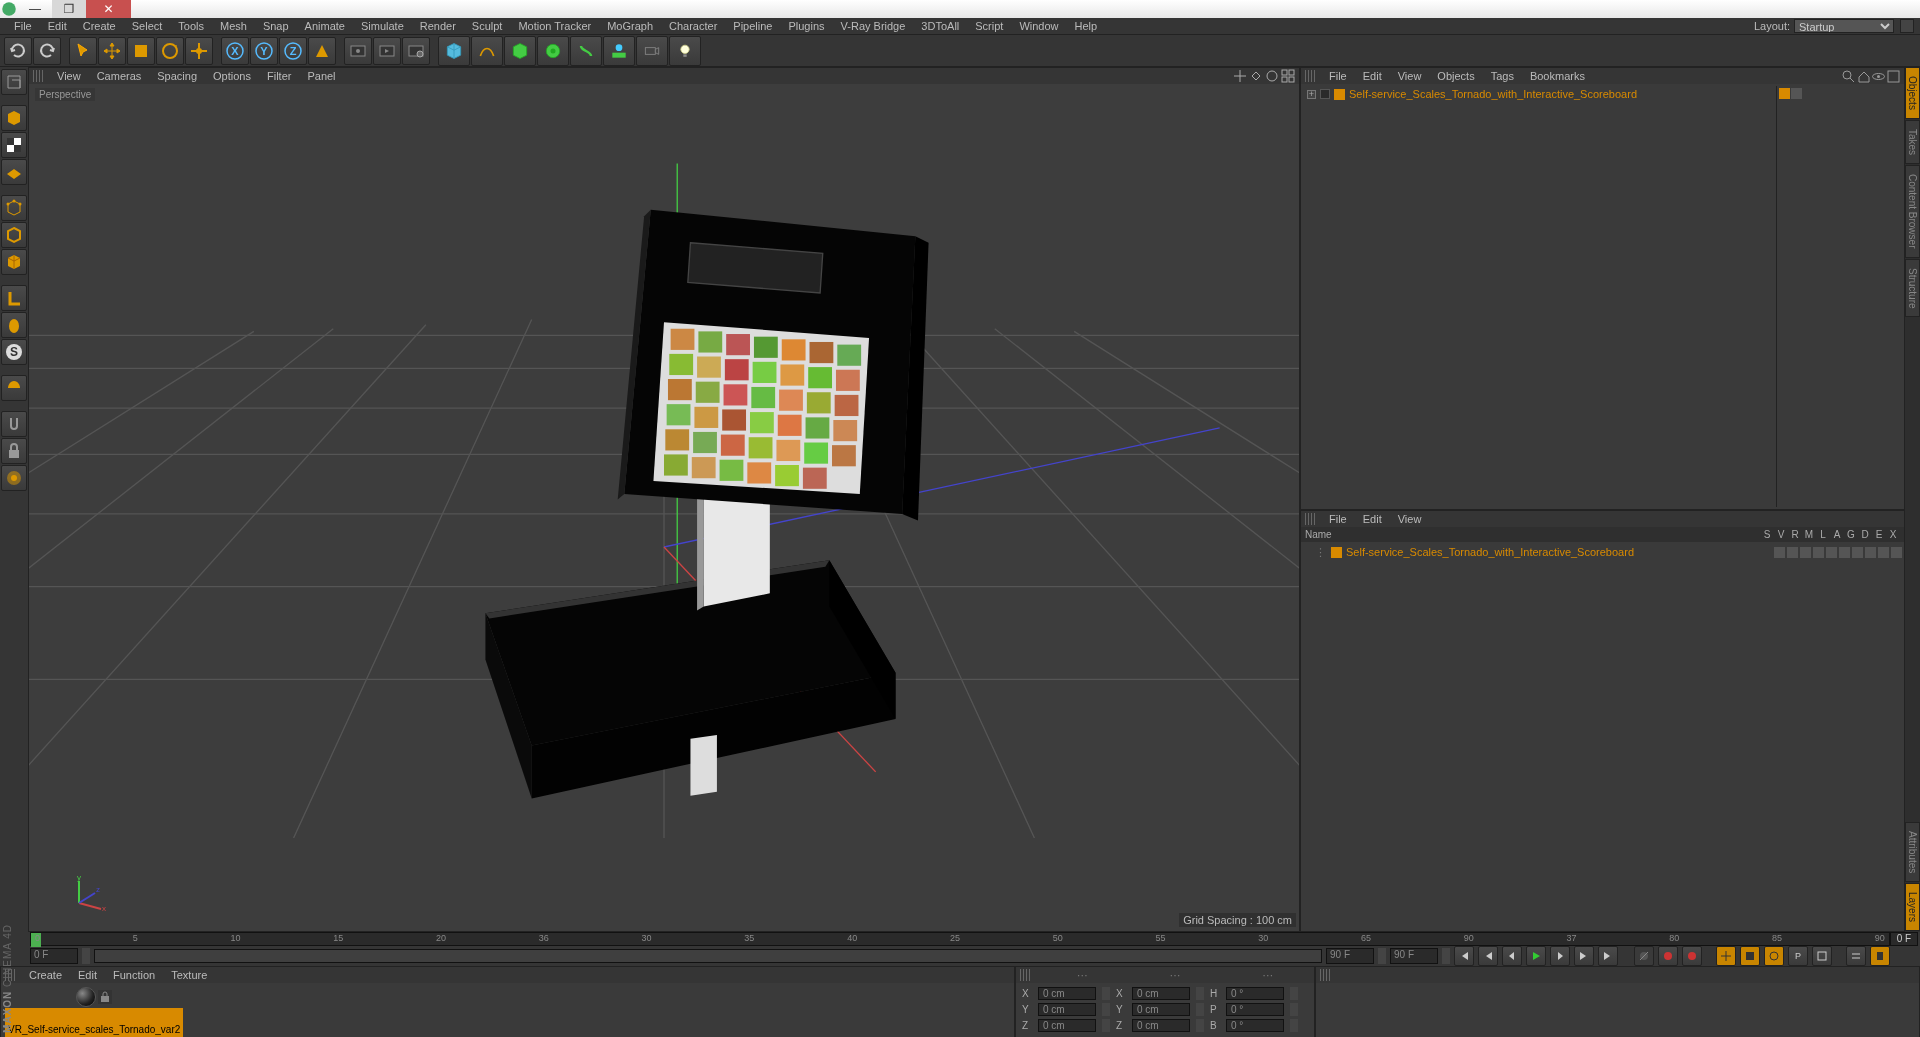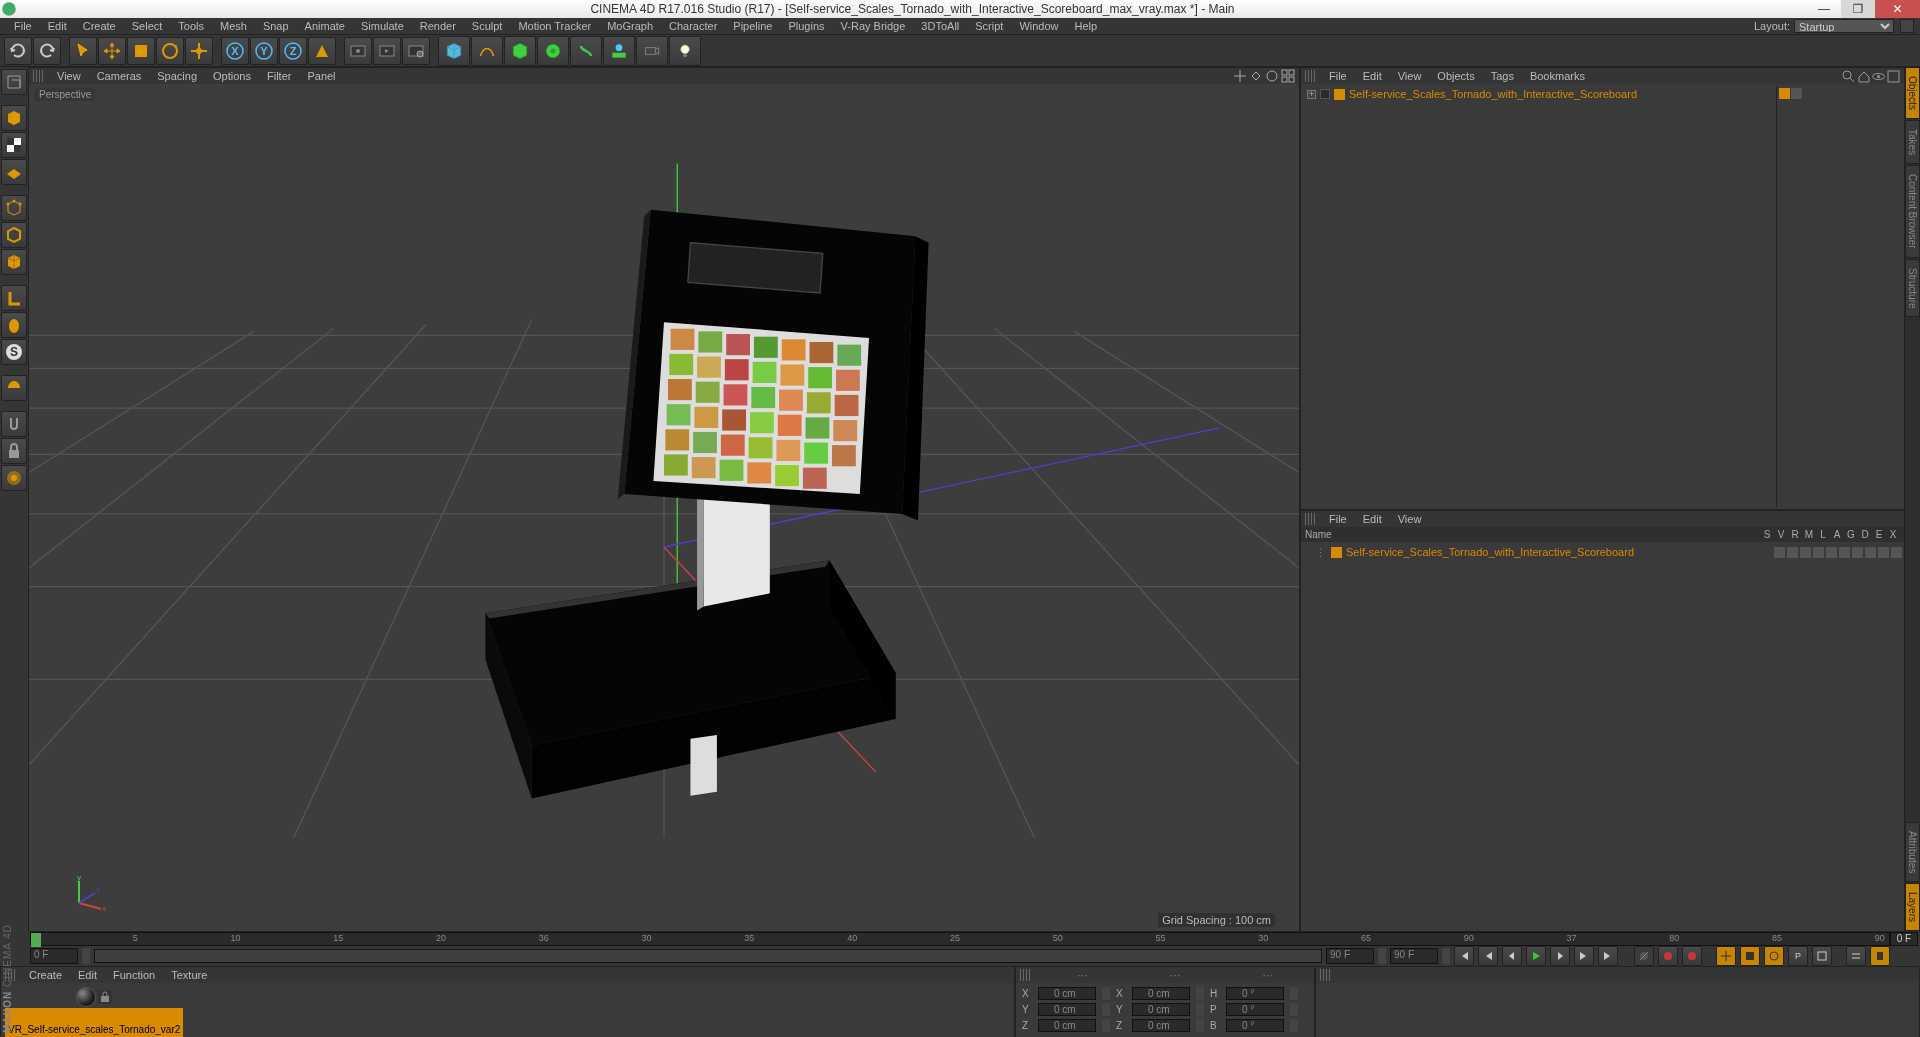--- a/index.html
+++ b/index.html
@@ -38,21 +38,21 @@
 
 
 .vparea { flex:1; display:flex; flex-direction:column; background:#353535; border:1px solid #222; }
 .vpmenu { height:16px; background:#353535; display:flex; align-items:center; padding-left:4px; }
 .vpmenu .grip { width:10px; height:12px; background:repeating-linear-gradient(90deg,#666 0 1px,transparent 1px 3px); margin-right:6px; }
 .vpmenu .mi { padding:0 8px; color:#bbb; font-size:11px; }
 .vpmenu .vpicons { margin-left:auto; display:flex; gap:2px; padding-right:4px; }
 .vpmenu .vpicons .vi { width:14px; height:14px; display:flex; align-items:center; justify-content:center; }
 .viewport { flex:1; background:#3d3d3d; position:relative; overflow:hidden; }
 .viewport .label { position:absolute; top:4px; left:6px; color:#999; font-size:10px; background:rgba(50,50,50,0.6); padding:1px 4px; }
-.viewport .gridspace { position:absolute; bottom:4px; right:24px; color:#bbb; font-size:11px; background:rgba(40,40,40,0.6); padding:1px 4px; }
+.viewport .gridspace { position:absolute; bottom:4px; right:3px; color:#bbb; font-size:11px; background:rgba(40,40,40,0.6); padding:1px 4px; }
 .viewport .axis { position:absolute; bottom:18px; left:40px; }
 
 
 .scene { position:absolute; inset:0; }
 
 
 .right { width:620px; display:flex; }
 .rightmain { flex:1; display:flex; flex-direction:column; }
 .righttabs { width:15px; background:#2e2e2e; display:flex; flex-direction:column; }
 .righttabs .tab { writing-mode:vertical-rl; padding:8px 1px; font-size:10px; color:#888; background:#3a3a3a; border:1px solid #222; margin-bottom:1px; text-align:center; }
@@ -115,39 +115,38 @@
 .matbody { flex:1; background:#3a3a3a; padding:4px; display:flex; align-items:flex-start; gap:4px; }
 .matitem { display:flex; flex-direction:column; align-items:center; }
 .matball { width:20px; height:20px; border-radius:50%; background:radial-gradient(circle at 30% 30%, #888, #222 60%, #000); border:1px solid #555; }
 .matlock { width:14px; height:14px; background:#333; }
 .matname { background:#d88a00; color:#000; font-size:10px; padding:16px 3px; margin-top:1px; }
 
 .coordpanel { width:300px; border:1px solid #222; display:flex; flex-direction:column; }
 .coordbody { flex:1; background:#3a3a3a; padding:2px 6px; }
 .coordrow { display:flex; align-items:center; height:16px; gap:6px; }
 .coordrow .lbl { width:10px; color:#aaa; font-size:10px; }
-.coordrow .val { width:58px; height:13px; background:#2a2a2a; border:1px solid #111; color:#888; font-size:10px; padding:0 15px; }
+.coordrow .val { width:58px; height:13px; background:#2a2a2a; border:1px solid #111; color:#888; font-size:10px; padding:0 4px; }
 .coordrow .spin { width:8px; height:13px; background:#444; }
 .coordfoot { display:flex; gap:6px; padding:2px 6px; }
 
 .emptypanel { width:605px; border:1px solid #222; background:#3a3a3a; }
 
 .brand { position:absolute; left:2px; bottom:4px; writing-mode:vertical-rl; transform:rotate(180deg); font-size:10px; color:#666; letter-spacing:1px; }
 .brand b { color:#888; }
 </style>
 </head>
 <body>
 
 <div class="titlebar">
   <div class="icon">
       <svg viewBox="0 0 16 16">
         <circle cx="8" cy="8" r="6" fill="#4a6"></circle>
       </svg>
     </div>
-  <div class="title">CINEMA 4D R17.016 Studio (R17) - [Self-service_Scales_Tornado_with_Interactive_Scoreboard_max_vray.max *] - Main</div>
   <div class="winbtns">
     <div class="winbtn">—</div>
     <div class="winbtn max">❐</div>
     <div class="winbtn close">✕</div>
   </div>
 </div>
 
 <div class="menubar">
   <span class="mi">File</span>
   <span class="mi">Edit</span>

